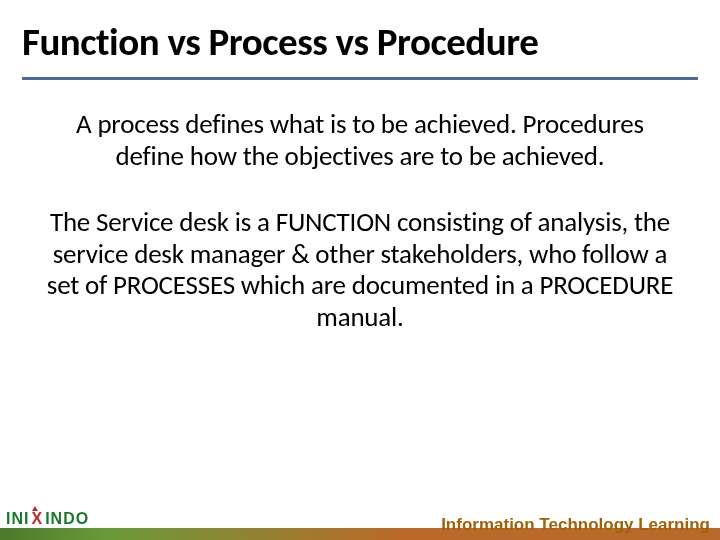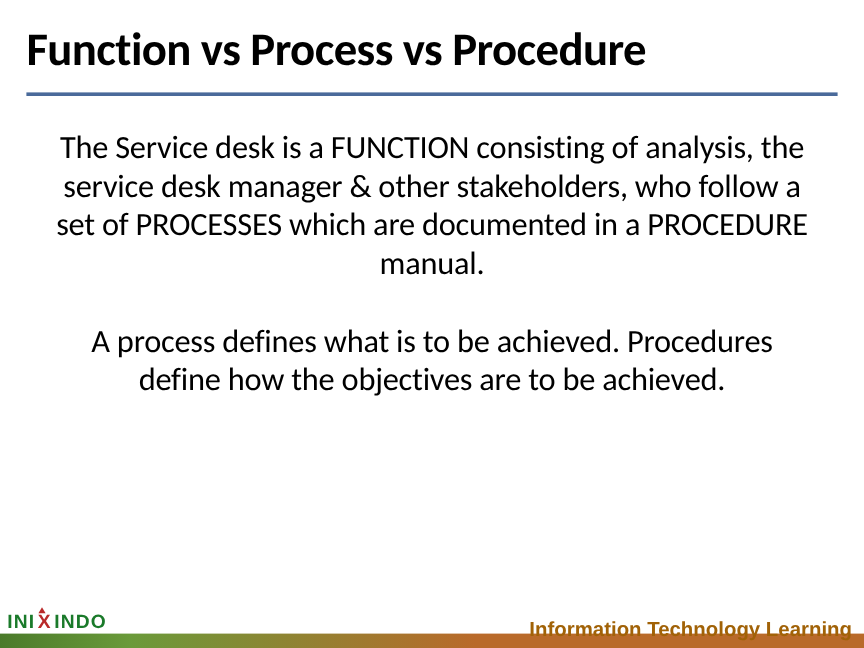--- a/index.html
+++ b/index.html
@@ -19,22 +19,22 @@
 </style>
 </head>
 <body>
 
 <div class="slide">
   <div class="title-area">
     <div class="title">Function vs Process vs Procedure</div>
   </div>
   <div class="title-rule"></div>
   <div class="body-area">
+    <p class="para">A process defines what is to be achieved. Procedures define how the objectives are to be achieved.</p>
     <p class="para">The Service desk is a FUNCTION consisting of analysis, the service desk manager &amp; other stakeholders, who follow a set of PROCESSES which are documented in a PROCEDURE manual.</p>
-    <p class="para">A process defines what is to be achieved. Procedures define how the objectives are to be achieved.</p>
   </div>
   <div class="footer">
     <div class="logo">
       <span>INI</span><span class="x">X</span><span>INDO</span>
     </div>
     <div class="footer-bar"></div>
     <div class="footer-text">Information Technology Learning</div>
   </div>
 </div>
 

